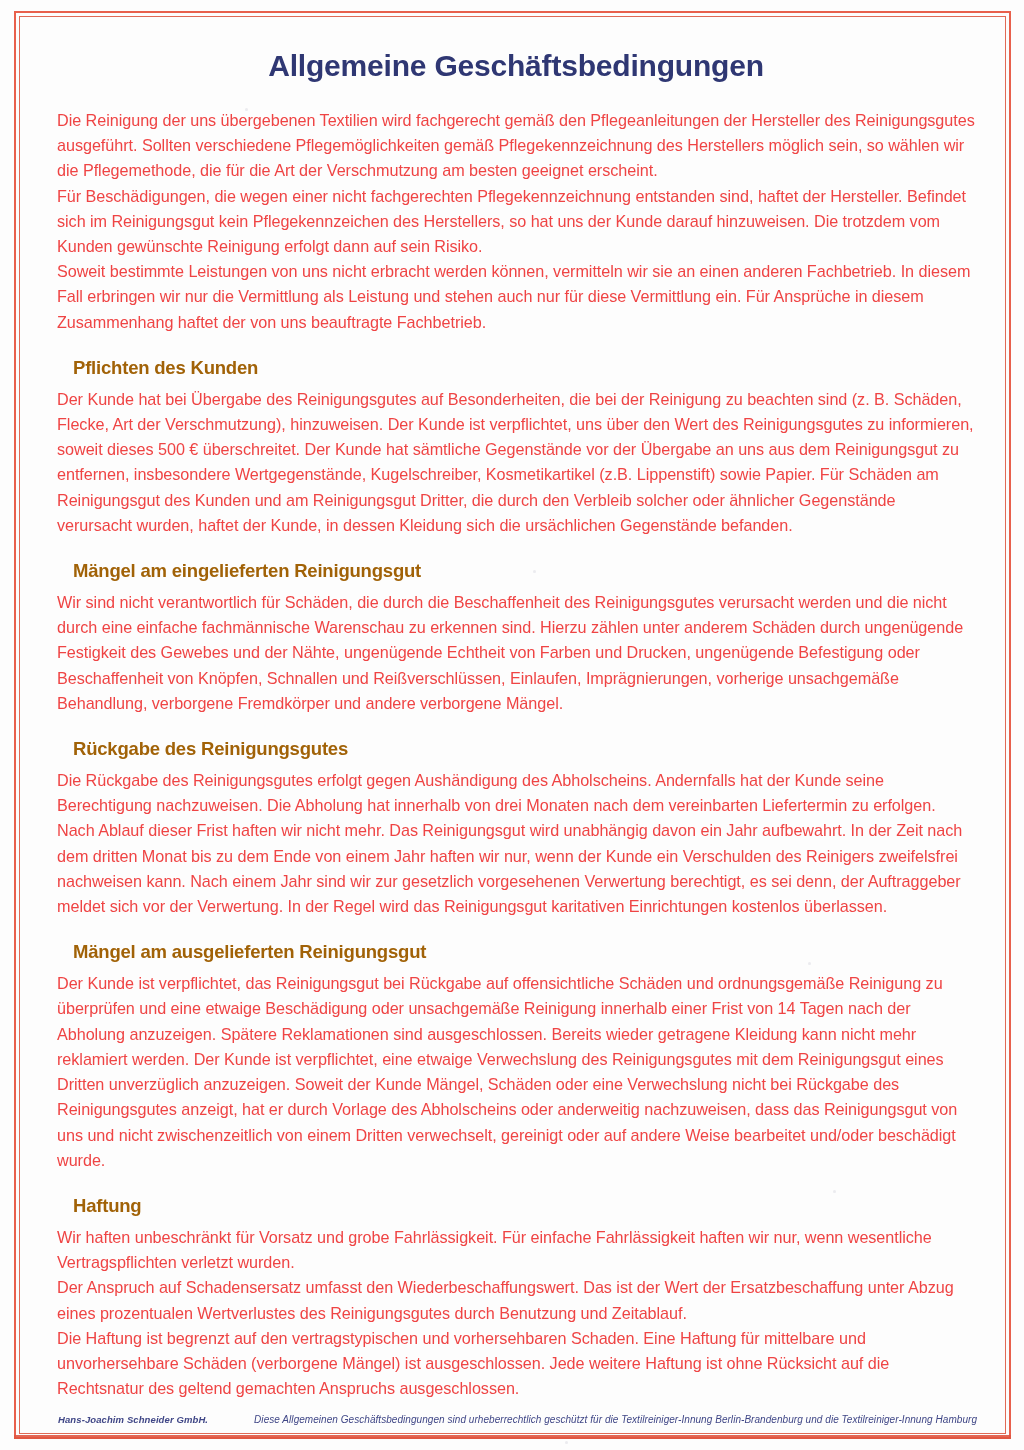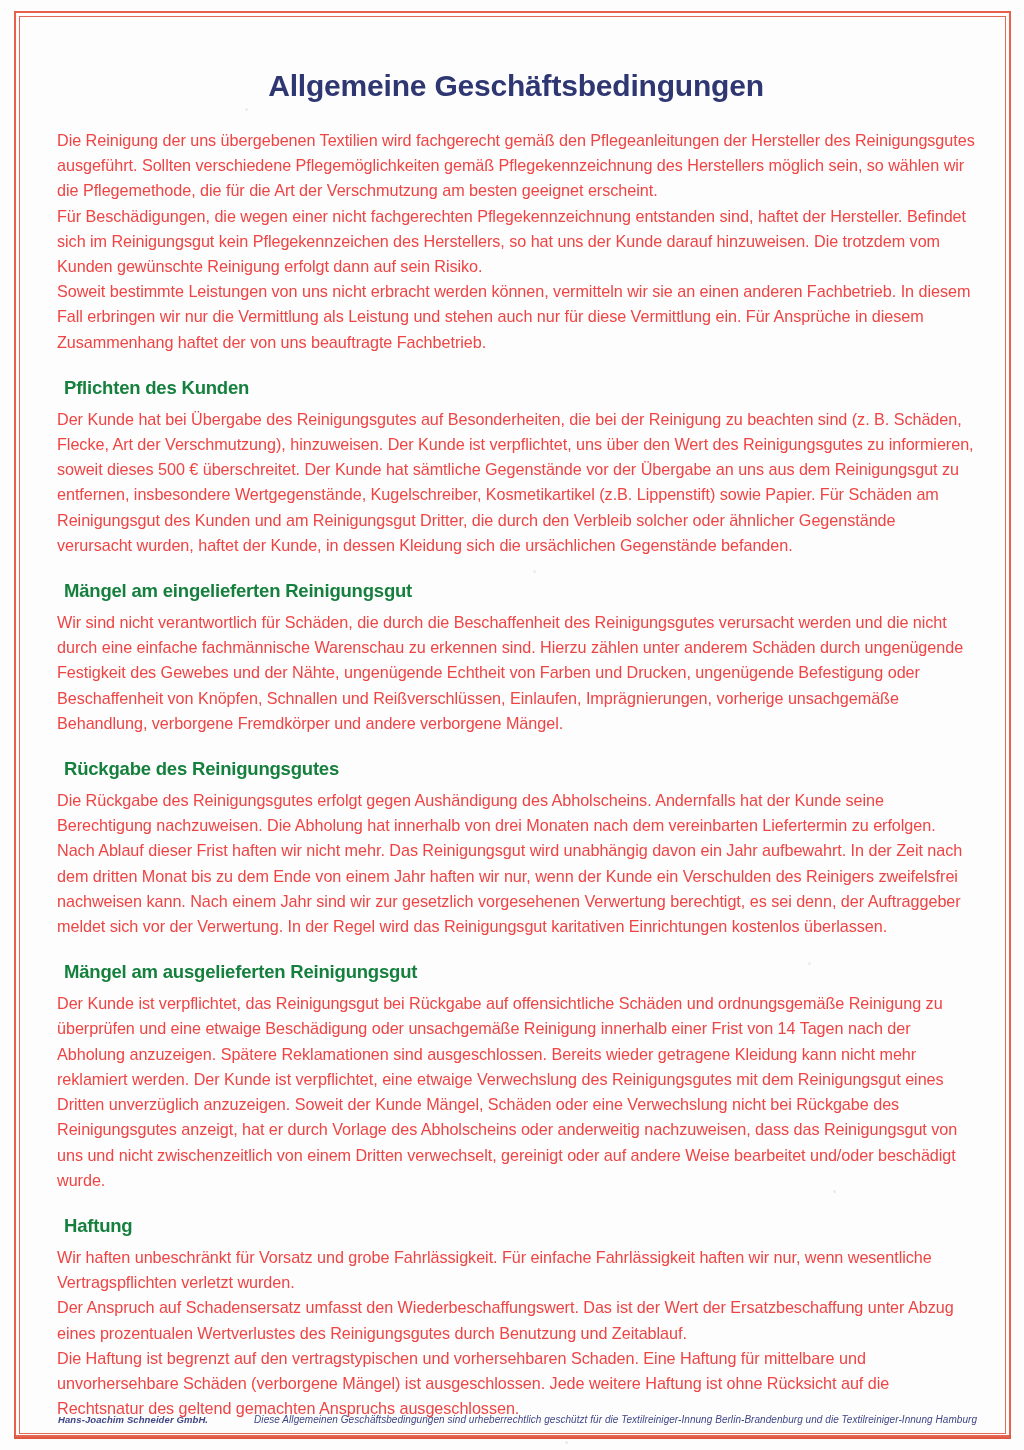--- a/index.html
+++ b/index.html
@@ -61,42 +61,42 @@
   .content {
     position: absolute;
     left: 57px;
     top: 0;
     width: 918px;
     height: 1450px;
   }
 
   .doc-title {
     margin: 0;
-    padding-top: 68px;
+    padding-top: 48px;
     text-align: center;
     font-size: 30px;
     line-height: 36px;
     font-weight: bold;
     color: #2f3773;
     letter-spacing: -0.2px;
     font-stretch: condensed;
   }
 
   .intro-block {
     margin-top: 24px;
   }
 
   .section { margin-top: 22px; }
 
   h2.section-heading {
-    margin: 0 0 8px 7px;
+    margin: 0 0 8px 16px;
     font-size: 18.5px;
     line-height: 22px;
     font-weight: bold;
-    color: #15803d;
+    color: #a16207;
     letter-spacing: -0.2px;
   }
 
   p.para {
     margin: 0;
     font-size: 16.2px;
     line-height: 25.2px;
     color: #ef4444;
     text-align: left;
     letter-spacing: -0.05px;

